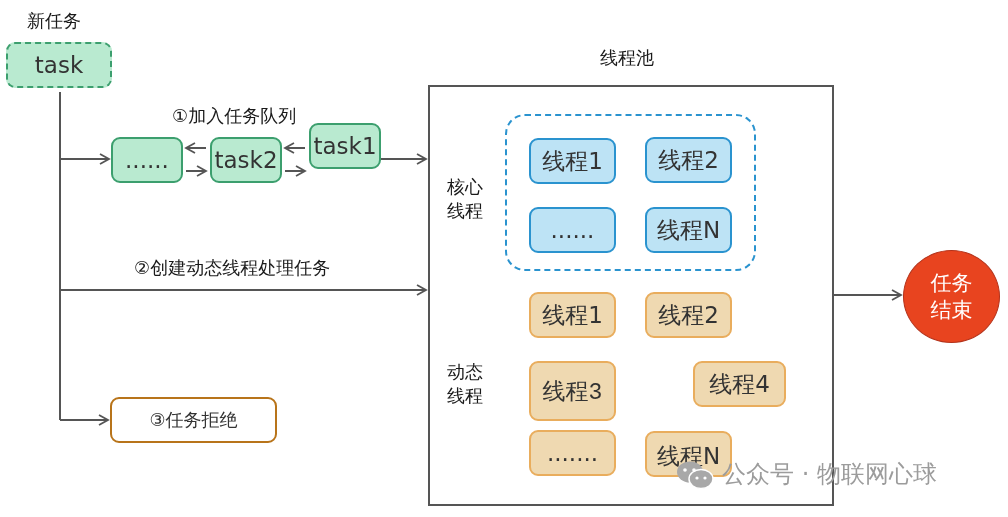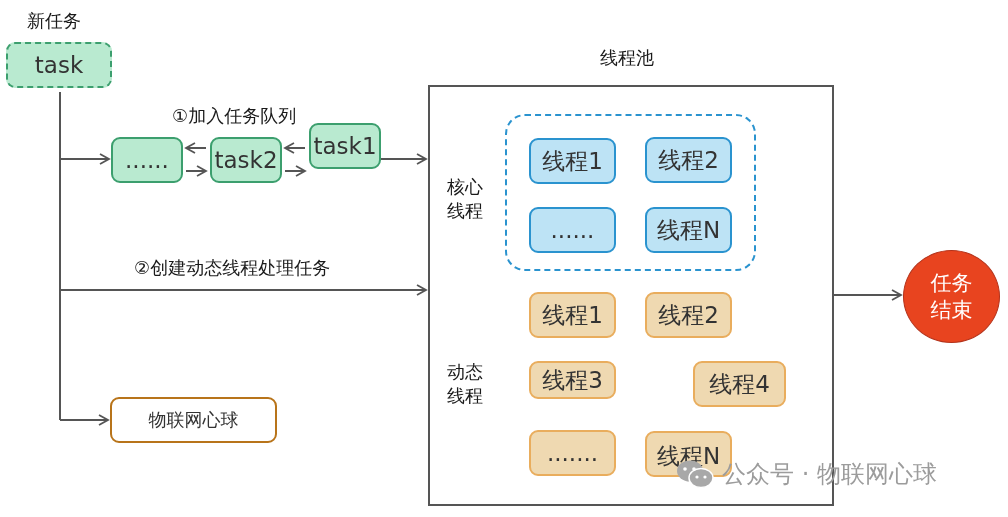--- a/index.html
+++ b/index.html
@@ -16,21 +16,21 @@
   .pool { position: absolute; left: 428px; top: 85px; width: 406px; height: 421px;
           box-sizing: border-box; border: 2.5px solid #555; }
   .core-dash { position: absolute; left: 505px; top: 114px; width: 251px; height: 157px;
                box-sizing: border-box; border: 2.5px dashed #2a93cf; border-radius: 20px; }
   .end-circle { position: absolute; left: 903px; top: 250px; width: 97px; height: 93px;
                 border-radius: 50%; background: #e8441f; border: 1.5px solid #b3321a;
                 box-sizing: border-box; color: #fff; font-size: 21px; line-height: 27px;
                 display: flex; align-items: center; justify-content: center; text-align: left; }
   .side-lbl { position: absolute; font-size: 18px; line-height: 24px; color: #1a1a1a; }
   .watermark { position: absolute; left: 676px; top: 458px; font-size: 24px; color: #9c9c9c;
-               display: flex; align-items: center; gap: 8px; white-space: nowrap; }
+               display: flex; align-items: flex-end; gap: 8px; white-space: nowrap; }
   svg.lines { position: absolute; left: 0; top: 0; }
 </style>
 </head>
 <body>
 
 <svg class="lines" width="1008" height="517">
   <defs>
     <marker id="arr" markerWidth="12" markerHeight="12" refX="10" refY="6" orient="auto" markerUnits="userSpaceOnUse">
       <path d="M1,1 L10,6 L1,11" fill="none" stroke="#555" stroke-width="1.8"></path>
     </marker>
@@ -57,21 +57,21 @@
 <div class="lbl" style="left:27px; top:9px;">新任务</div>
 <div class="box green-dash" style="left:6px; top:42px; width:106px; height:46px;">task</div>
 
 <div class="lbl" style="left:172px; top:104px;">①加入任务队列</div>
 <div class="box green" style="left:111px; top:137px; width:72px; height:46px;">......</div>
 <div class="box green" style="left:210px; top:137px; width:72px; height:46px;">task2</div>
 <div class="box green" style="left:309px; top:123px; width:72px; height:46px;">task1</div>
 
 <div class="lbl" style="left:134px; top:256px;">②创建动态线程处理任务</div>
 
-<div class="box reject" style="left:110px; top:397px; width:167px; height:46px;">物联网心球</div>
+<div class="box reject" style="left:110px; top:397px; width:167px; height:46px;">③任务拒绝</div>
 
 <div class="lbl" style="left:600px; top:46px;">线程池</div>
 <div class="pool"></div>
 <div class="core-dash"></div>
 
 <div class="side-lbl" style="left:447px; top:175px;">
   <div>核心</div>
   <div>线程</div>
 </div>
 
@@ -80,21 +80,21 @@
 <div class="box blue" style="left:529px; top:207px; width:87px; height:46px;">......</div>
 <div class="box blue" style="left:645px; top:207px; width:87px; height:46px;">线程N</div>
 
 <div class="side-lbl" style="left:447px; top:360px;">
   <div>动态</div>
   <div>线程</div>
 </div>
 
 <div class="box orange" style="left:529px; top:292px; width:87px; height:46px;">线程1</div>
 <div class="box orange" style="left:645px; top:292px; width:87px; height:46px;">线程2</div>
-<div class="box orange" style="left:529px; top:361px; width:87px; height:38px;">线程3</div>
+<div class="box orange" style="left:529px; top:361px; width:87px; height:60px;font-family:Liberation Mono, monospace;">线程3</div>
 <div class="box orange" style="left:645px; top:361px; width:93px; height:46px;margin-left:48px;">线程4</div>
 <div class="box orange" style="left:529px; top:430px; width:87px; height:46px;">.......</div>
 <div class="box orange" style="left:645px; top:431px; width:87px; height:46px; align-items:flex-start; padding-top:8px;">线程N</div>
 
 <div class="end-circle">
   <div>
     <div>任务</div>
     <div>结束</div>
   </div>
 </div>

